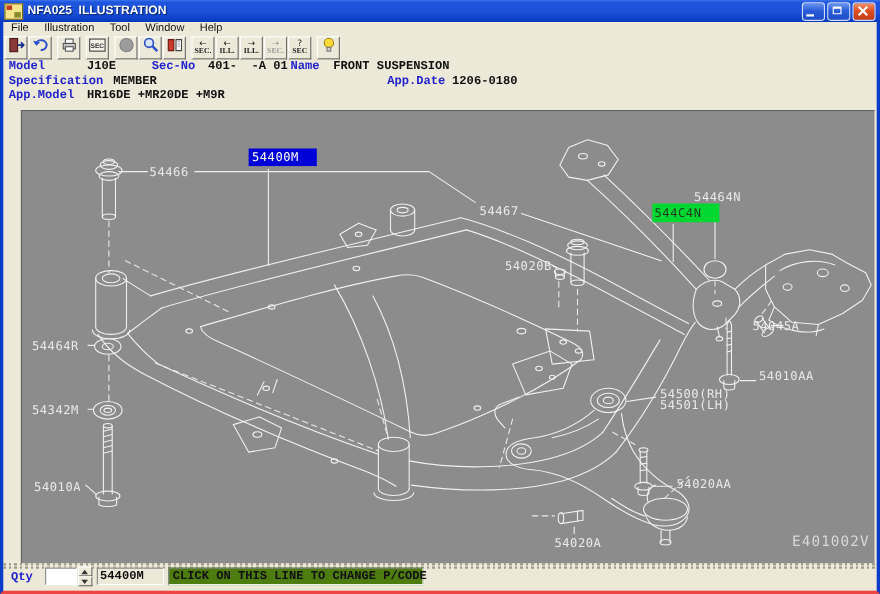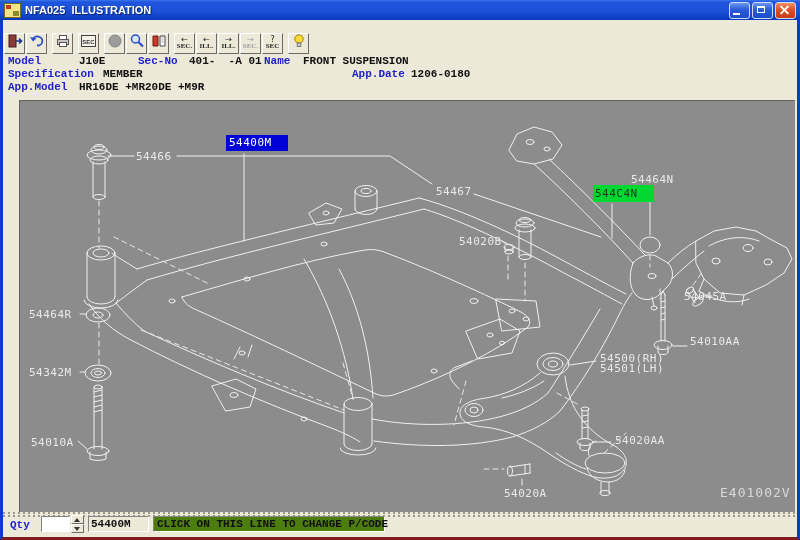--- a/index.html
+++ b/index.html
@@ -1,18 +1,18 @@
 <!DOCTYPE html>
 <html><head>
 <meta charset="utf-8">
 <style>
   html,body{margin:0;padding:0;width:800px;height:540px;overflow:hidden;
     font-family:"Liberation Sans",sans-serif;background:#ece9d8;}
   .window{position:absolute;inset:0;width:800px;height:540px;background:#ece9d8;
-    border-left:3px solid #0a3cc8;border-right:3px solid #0a3cc8;border-bottom:3px solid #7f1d1d;
+    border-left:3px solid #0a3cc8;border-right:3px solid #0a3cc8;border-bottom:3px solid #ef4444;
     box-sizing:border-box;}
   
   .titlebar{position:absolute;left:-3px;top:0;width:800px;height:20px;
     background:linear-gradient(180deg,#3a74ec 0%,#1f55dd 10%,#1c50d8 55%,#0a3ec4 92%,#0a38b8 100%);
     display:flex;align-items:center;padding:0 4px;box-sizing:border-box;}
   .app-icon{width:15px;height:13px;margin-right:4px;background:#f4e48a;
     border:1px solid #7a6a20;position:relative;flex:0 0 auto;}
   .app-icon::before{content:"";position:absolute;left:1px;top:1px;width:5px;height:4px;background:#c03820;}
   .app-icon::after{content:"";position:absolute;right:1px;bottom:1px;width:6px;height:5px;background:#8a8a30;}
   .title-text{color:#fff;font-weight:bold;font-size:11px;white-space:pre;
@@ -84,20 +84,27 @@
   <div class="titlebar">
     <div class="app-icon"></div>
     <div class="title-text">NFA025  ILLUSTRATION</div>
     <div class="winbtns">
       <div class="winbtn min"></div>
       <div class="winbtn max"></div>
       <div class="winbtn close"></div>
     </div>
   </div>
 
+  <div class="menubar">
+    <div class="menu-item">File</div>
+    <div class="menu-item">Illustration</div>
+    <div class="menu-item">Tool</div>
+    <div class="menu-item">Window</div>
+    <div class="menu-item">Help</div>
+  </div>
 
   <div class="toolbar">
     <div class="tbtn">
       <span>
         <svg width="16" height="16" viewBox="0 0 16 16">
           <rect x="2" y="2" width="7" height="12" fill="#8b3a3a" stroke="#4a1a1a"></rect>
           <path d="M9,8 L14,8 M12,5.5 L14.5,8 L12,10.5" stroke="#16308a" stroke-width="1.6" fill="none"></path>
         </svg></span>
     </div>
     <div class="tbtn">

